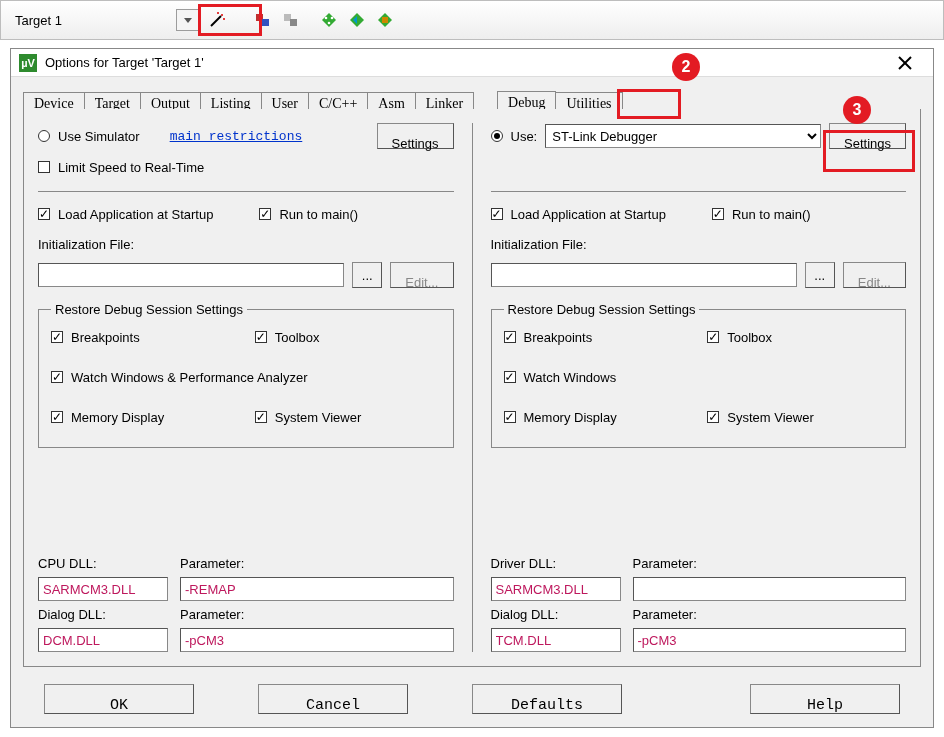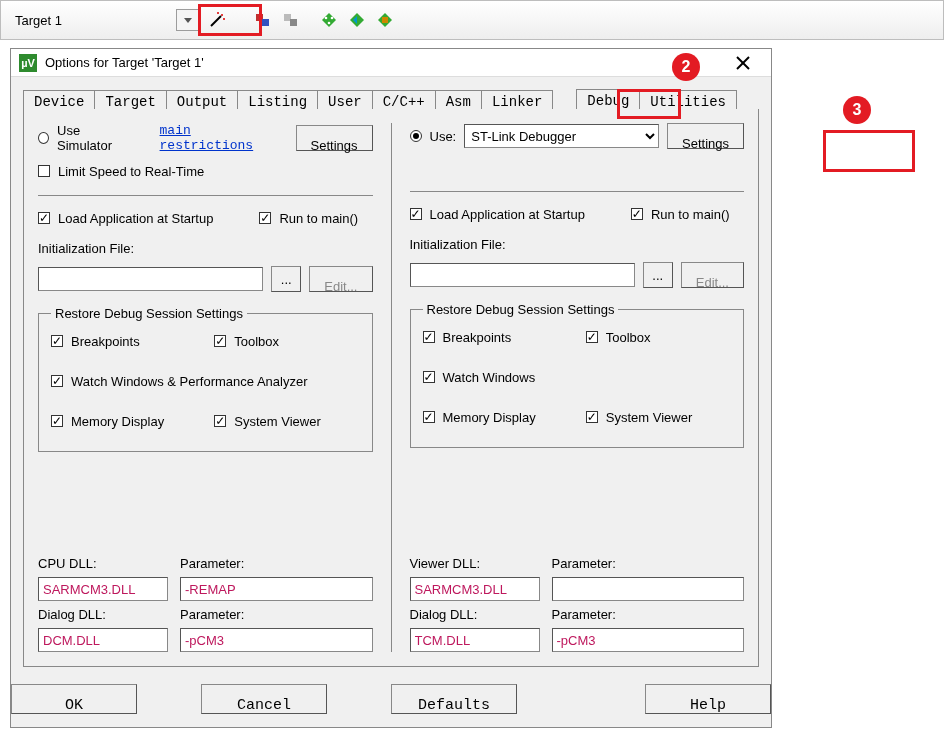--- a/index.html
+++ b/index.html
@@ -21,35 +21,35 @@
     width:22px; height:22px; display:flex; align-items:center; justify-content:center; margin-left:2px;
   }
   .red-annot { position:absolute; border:3px solid #e31b23; }
   .red-circle {
     position:absolute; width:28px; height:28px; border-radius:50%;
     background:#e31b23; color:#fff; font-size:16px; font-weight:bold;
     display:flex; align-items:center; justify-content:center;
   }
   
   .dialog {
-    position:absolute; left:10px; top:48px; width:762px; height:680px;
+    position:absolute; left:10px; top:48px; width:924px; height:680px;
     background:#f0f0f0; border:1px solid #888;
   }
   .titlebar {
     height:28px; display:flex; align-items:center; padding:0 8px; background:#fff;
     border-bottom:1px solid #ddd;
   }
   .titlebar .tico { width:18px;height:18px;background:#2e8b2e;margin-right:8px;display:flex;align-items:center;justify-content:center;color:#fff;font-size:11px;font-weight:bold;}
   .titlebar .close {
     margin-left:auto; width:40px; height:24px; display:flex; align-items:center; justify-content:center; font-size:18px;
   }
   
   .tabstrip {
-    margin:16px 12px 0 12px; height:24px; display:flex; align-items:flex-end; font-family:Liberation Mono, monospace; font-size:14px;
-    border-bottom:5px solid #6d28d9;
+    margin:16px 12px 0 12px; height:24px; display:flex; align-items:flex-end; font-family:Liberation Serif, serif; font-size:14px;
+    border-bottom:3px solid #6d28d9;
   }
   .tab {
     padding:3px 10px 3px 10px; border:1px solid #888; border-bottom:none; background:#f0f0f0;
     margin-right:-1px; position:relative; top:1px;
   }
   .tab.active { background:#f0f0f0; border-bottom:1px solid #f0f0f0;margin-left:24px; }
   
   .dlg-body {
     position:absolute; left:12px; right:12px; top:60px; bottom:60px;
     border:1px solid #888; border-top:none; background:#f0f0f0; padding:14px;
@@ -298,21 +298,21 @@
                   <span>Memory Display</span>
                 </div>
               <div class="row">
                   <span class="chk on"></span>
                   <span>System Viewer</span>
                 </div>
             </div>
           </fieldset>
 
           <div class="dll-grid">
-            <span class="lbl">Viewer DLL:</span>
+            <span class="lbl">Driver DLL:</span>
             <span class="lbl">Parameter:</span>
             <input class="input" readonly="" value="SARMCM3.DLL" style="">
             <input class="input" readonly="" value="" style="">
             <span class="lbl">Dialog DLL:</span>
             <span class="lbl">Parameter:</span>
             <input class="input" readonly="" value="TCM.DLL" style="">
             <input class="input" readonly="" value="-pCM3" style="">
           </div>
         </div>
       </div>

